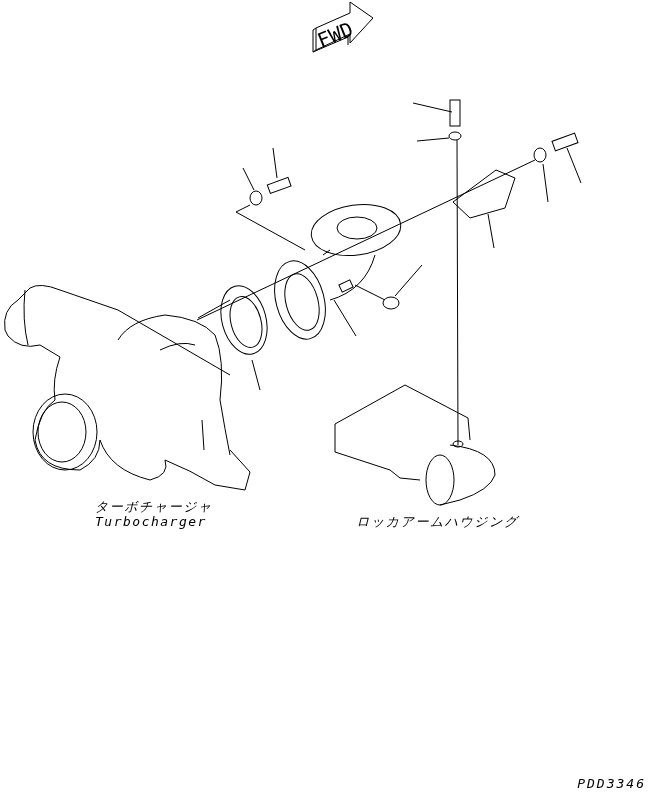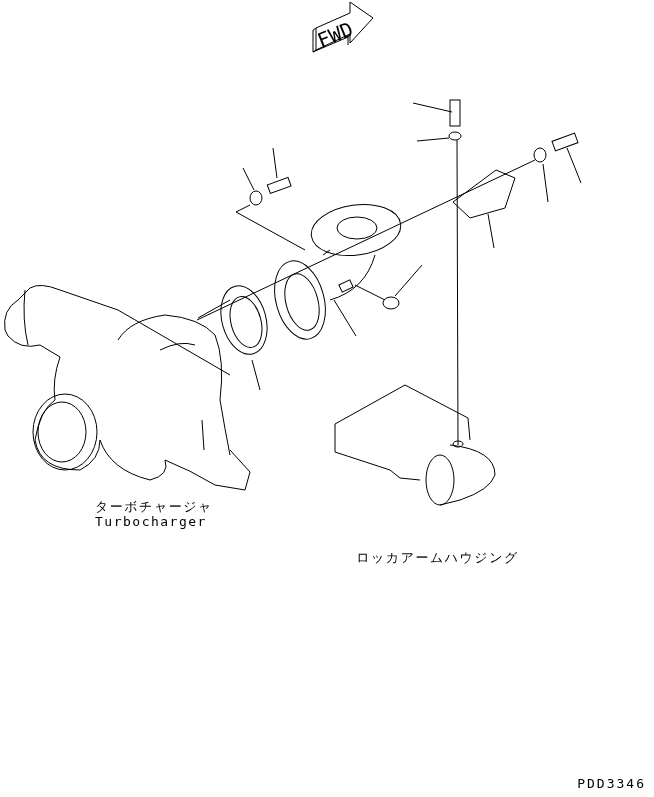--- a/index.html
+++ b/index.html
@@ -2,23 +2,23 @@
 <html><head>
 <meta charset="utf-8">
 <style>
   html, body { margin:0; padding:0; background:#ffffff; }
   body { width:654px; height:797px; position:relative; overflow:hidden;
          font-family:"DejaVu Sans Mono", monospace; color:#000; }
   svg.art { position:absolute; left:0; top:0; }
   svg.art * { fill:none; stroke:#000; stroke-width:1; }
   svg.art text { stroke:none; fill:#000; }
   .label { position:absolute; text-align:center; font-size:13px; line-height:15px;
-           letter-spacing:1.5px; white-space:nowrap; }
+           letter-spacing:1.5px; white-space:nowrap;font-style:italic; }
   .fwd-text { font-family:"DejaVu Sans Mono", monospace; font-size:20px; }
-  .code { position:absolute; right:8px; bottom:6px; font-size:13px; letter-spacing:2px; }
+  .code { position:absolute; right:8px; bottom:6px; font-size:13px; letter-spacing:2px;font-style:italic; }
 </style>
 </head>
 <body>
 
 <svg class="art" width="654" height="797" viewBox="0 0 654 797">
 
   <g>
     <polygon points="316,28 350,13 350,2 373,18 350,43 350,34 316,50"></polygon>
     <polyline points="316,28 313,30 313,52 316,50"></polyline>
     <polyline points="313,52 348,37 348,45"></polyline>
@@ -94,17 +94,17 @@
   </g>
 
   <line x1="0" y1="0" x2="0" y2="0"></line>
 </svg>
 
 <div class="label" style="left:95px; top:499px; width:110px;">
   <div>ターボチャージャ</div>
   <div>Turbocharger</div>
 </div>
 
-<div class="label" style="left:355px; top:514px; width:165px;margin-top:36px;">
+<div class="label" style="left:355px; top:514px; width:165px;">
   <div>ロッカアームハウジング</div>
 </div>
 
 <div class="code">PDD3346</div>
 
 </body></html>

